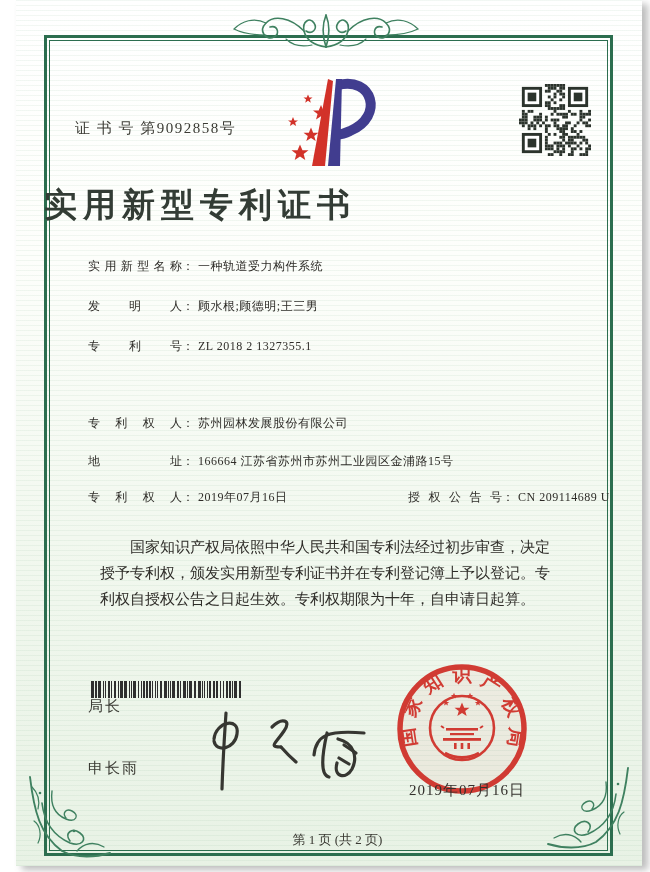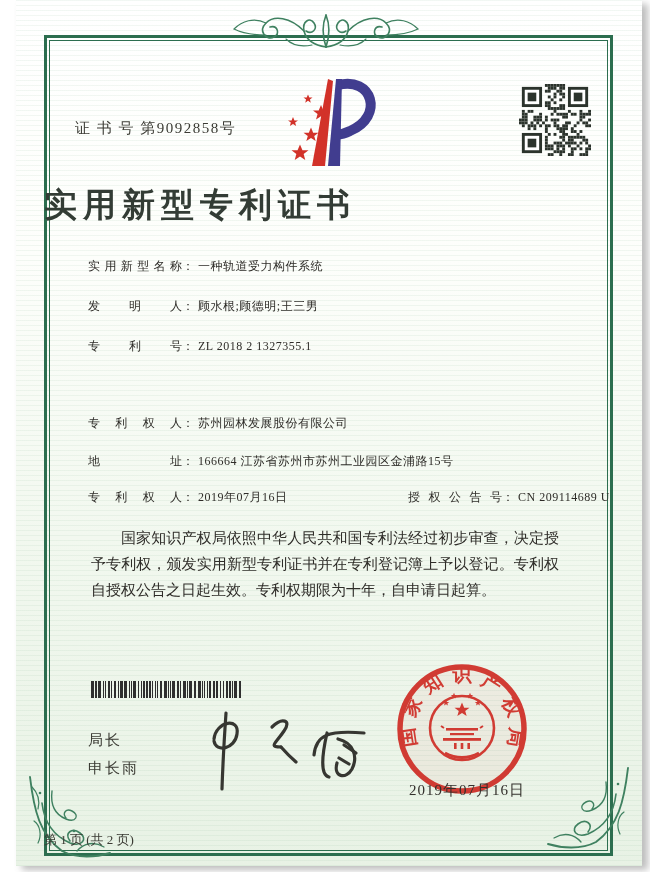--- a/index.html
+++ b/index.html
@@ -15,25 +15,25 @@
   .abs{position:absolute;}
   .cert-no{left:59px;top:76px;font-size:15px;letter-spacing:1.5px;color:#3b3b34;margin-top:43px;}
   .title{left:28px;top:183px;width:563px;font-size:33px;font-weight:bold;
     letter-spacing:6px;color:#333c35;}
   .field-row{left:72px;width:500px;height:22px;font-size:12px;color:#2e2c28;}
   .flabel{display:inline-block;width:94px;text-align:justify;text-align-last:justify;vertical-align:top;}
   .fcolon{display:inline-block;margin-right:4px;}
   .fvalue{letter-spacing:0.5px;}
   .fgroup2{position:absolute;left:276px;top:0;white-space:nowrap;margin-left:44px;}
   .bodytext{left:72px;top:522px;width:474px;font-size:15px;line-height:26px;color:#2e2c28;}
-  .bodytext p{margin:3px;text-indent:2em;text-align:justify;}
+  .bodytext p{margin:12px;text-indent:2em;text-align:justify;}
   .officer{left:72px;font-size:15px;color:#3a3a33;letter-spacing:2px;}
   .seal-date{left:366px;top:781px;width:170px;text-align:center;font-size:15px;color:#33302c;
     letter-spacing:1px;z-index:5;}
-  .footer{left:28px;top:831px;width:563px;font-size:13px;color:#3a3a33;}
+  .footer{left:40px;top:831px;width:563px;text-align:center;font-size:13px;color:#3a3a33;}
   svg{display:block;}
 </style>
 </head>
 <body>
 
 <div class="sheet">
 
   <div class="frame">
     <div class="frame-inner"></div>
   </div>
@@ -357,21 +357,21 @@
       <rect x="126" y="0" width="2" height="17" fill="#2f2f2f"></rect>
       <rect x="130" y="0" width="1" height="17" fill="#2f2f2f"></rect>
       <rect x="133" y="0" width="1" height="17" fill="#2f2f2f"></rect>
       <rect x="136" y="0" width="2" height="17" fill="#2f2f2f"></rect>
       <rect x="139" y="0" width="2" height="17" fill="#2f2f2f"></rect>
       <rect x="142" y="0" width="1" height="17" fill="#2f2f2f"></rect>
       <rect x="144" y="0" width="3" height="17" fill="#2f2f2f"></rect>
       <rect x="149" y="0" width="2" height="17" fill="#2f2f2f"></rect>
     </svg>
 
-  <div class="abs officer" style="top:731px">局长</div>
+  <div class="abs officer" style="top:697px">局长</div>
   <div class="abs officer" style="top:759px">申长雨</div>
 
   <svg class="abs" style="left:170px;top:697px" width="190" height="100" viewBox="0 0 190 100">
     <g fill="none" stroke="#23221e" stroke-width="3.2" stroke-linecap="round" opacity="0.9">
       <path d="M28,42 C30,24 54,20 51,37 C49,52 30,56 28,44"></path>
       <path d="M40,16 C40,16 37,60 36,92"></path>
       <path d="M86,30 C96,20 106,23 98,34 C90,46 82,50 95,50"></path>
       <path d="M95,50 C95,50 102,58 110,65"></path>
       <path d="M128,58 C130,38 142,33 178,36"></path>
       <path d="M141,36 C136,58 134,78 143,80"></path>

